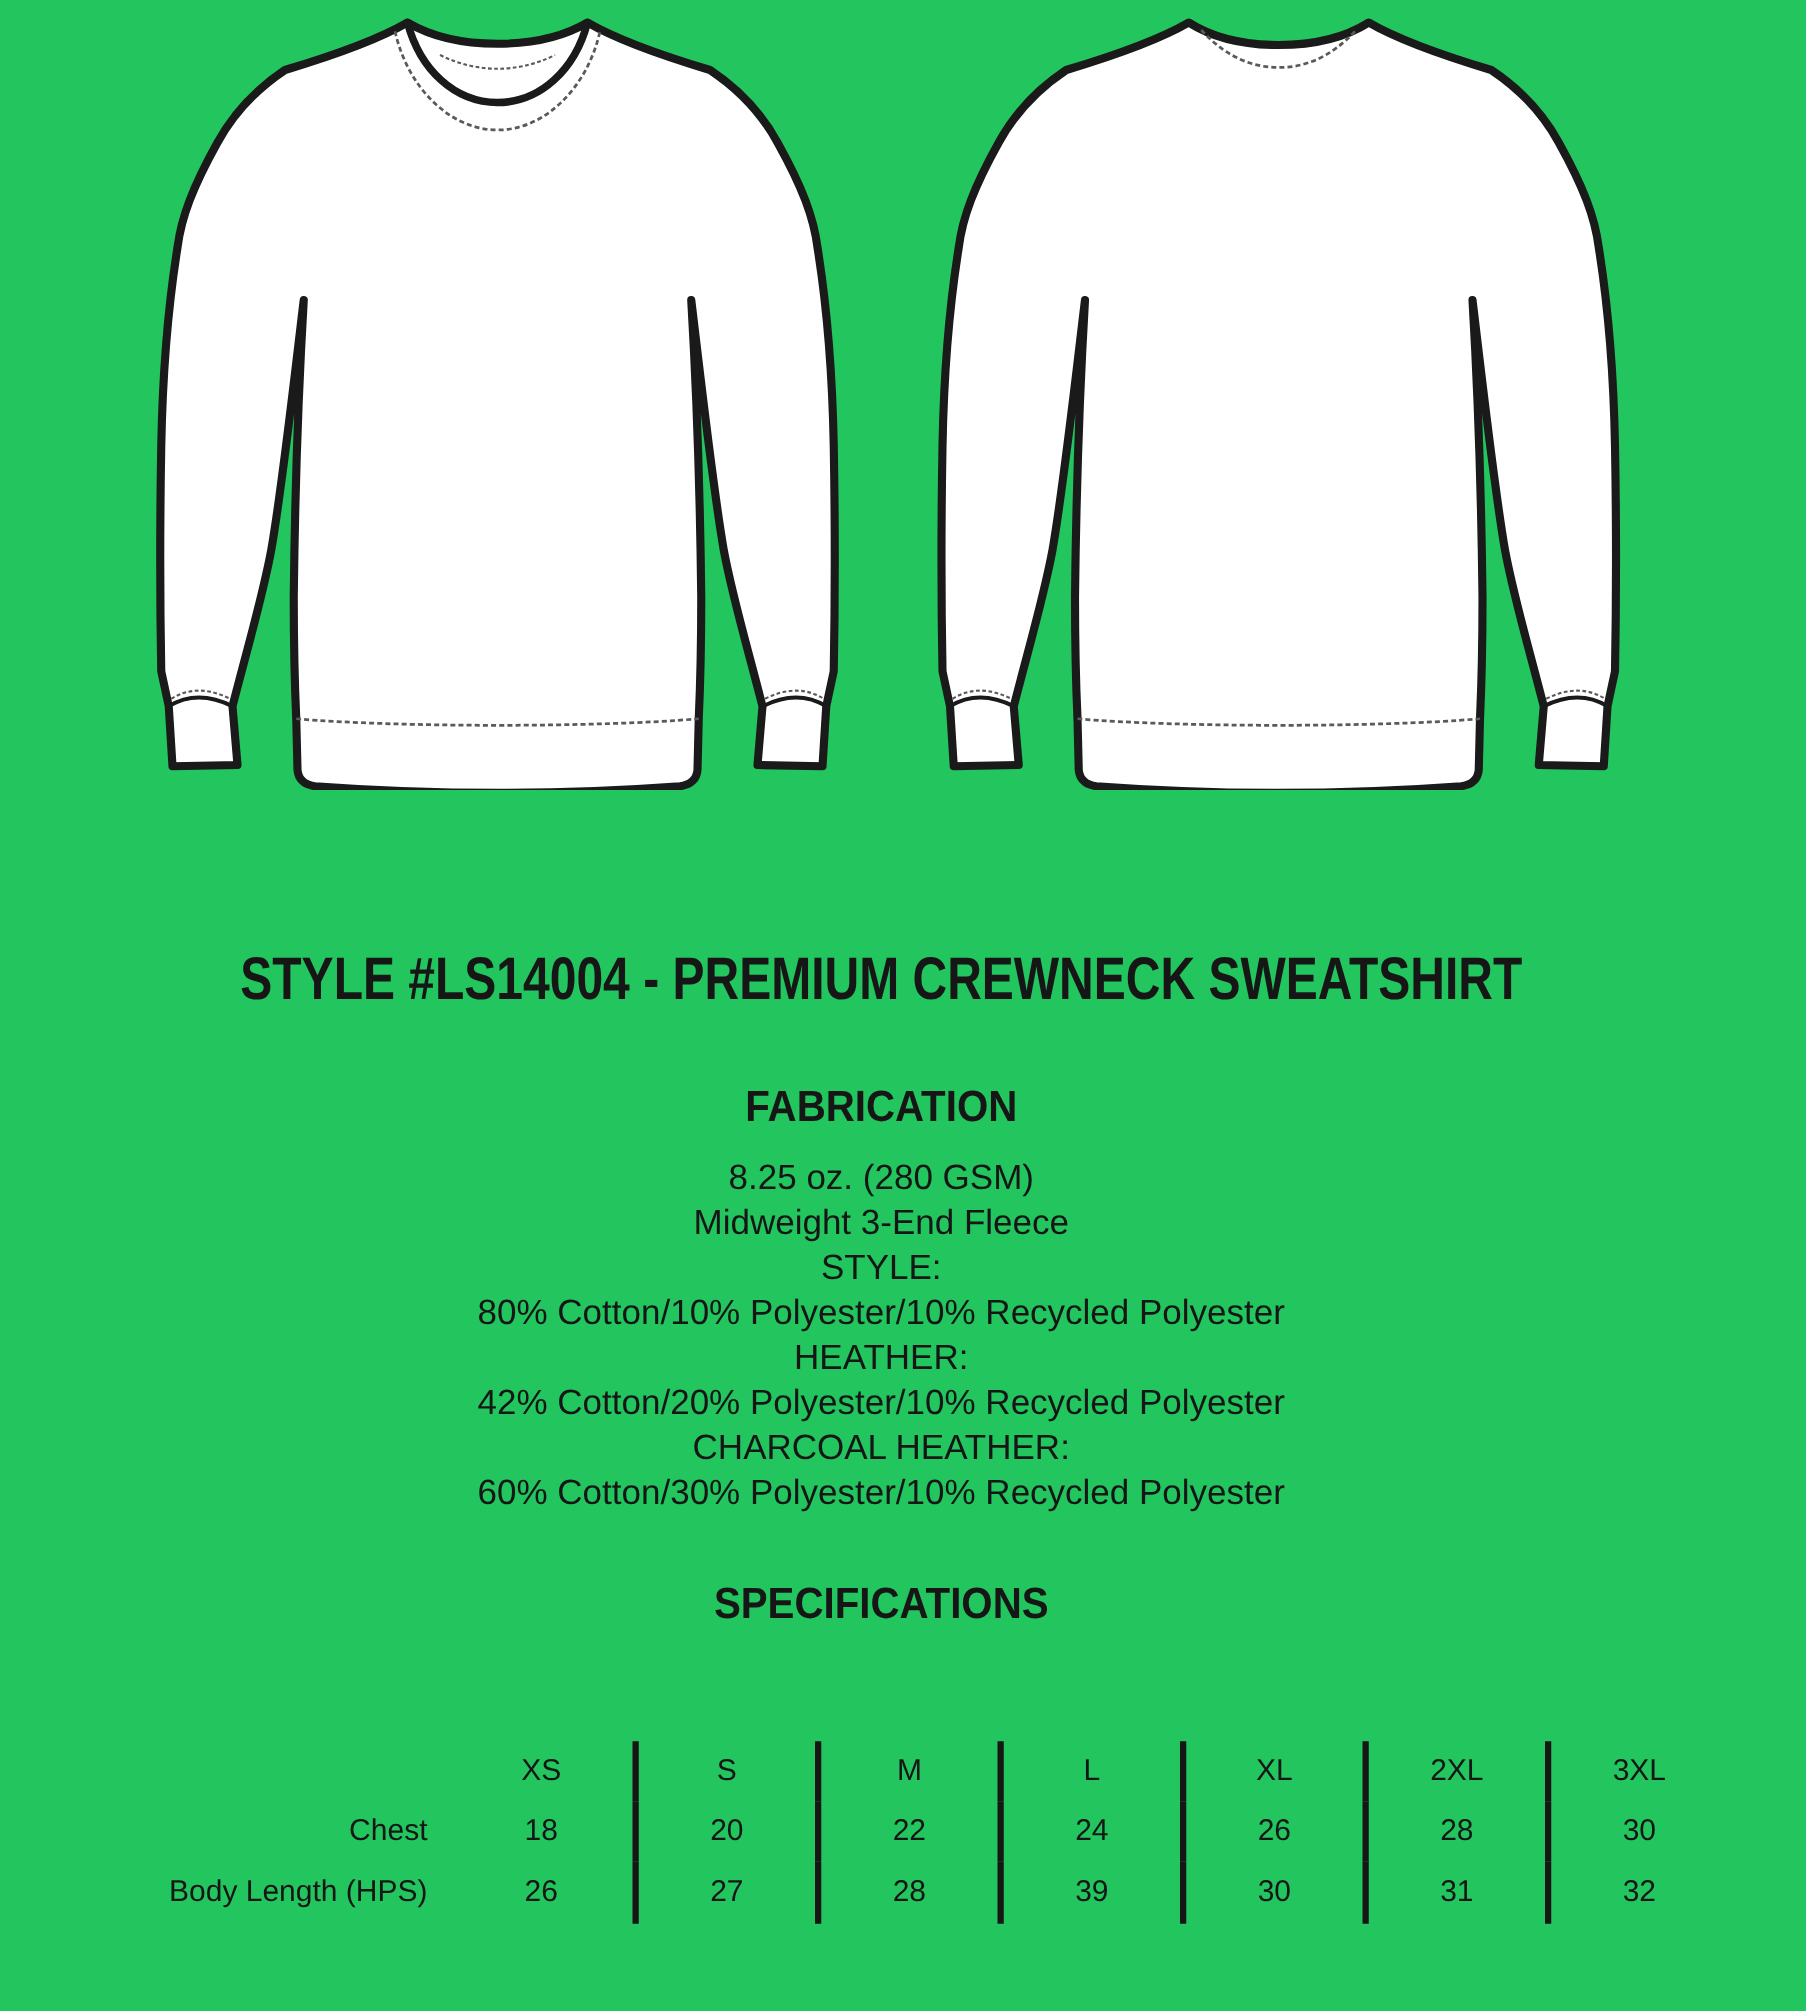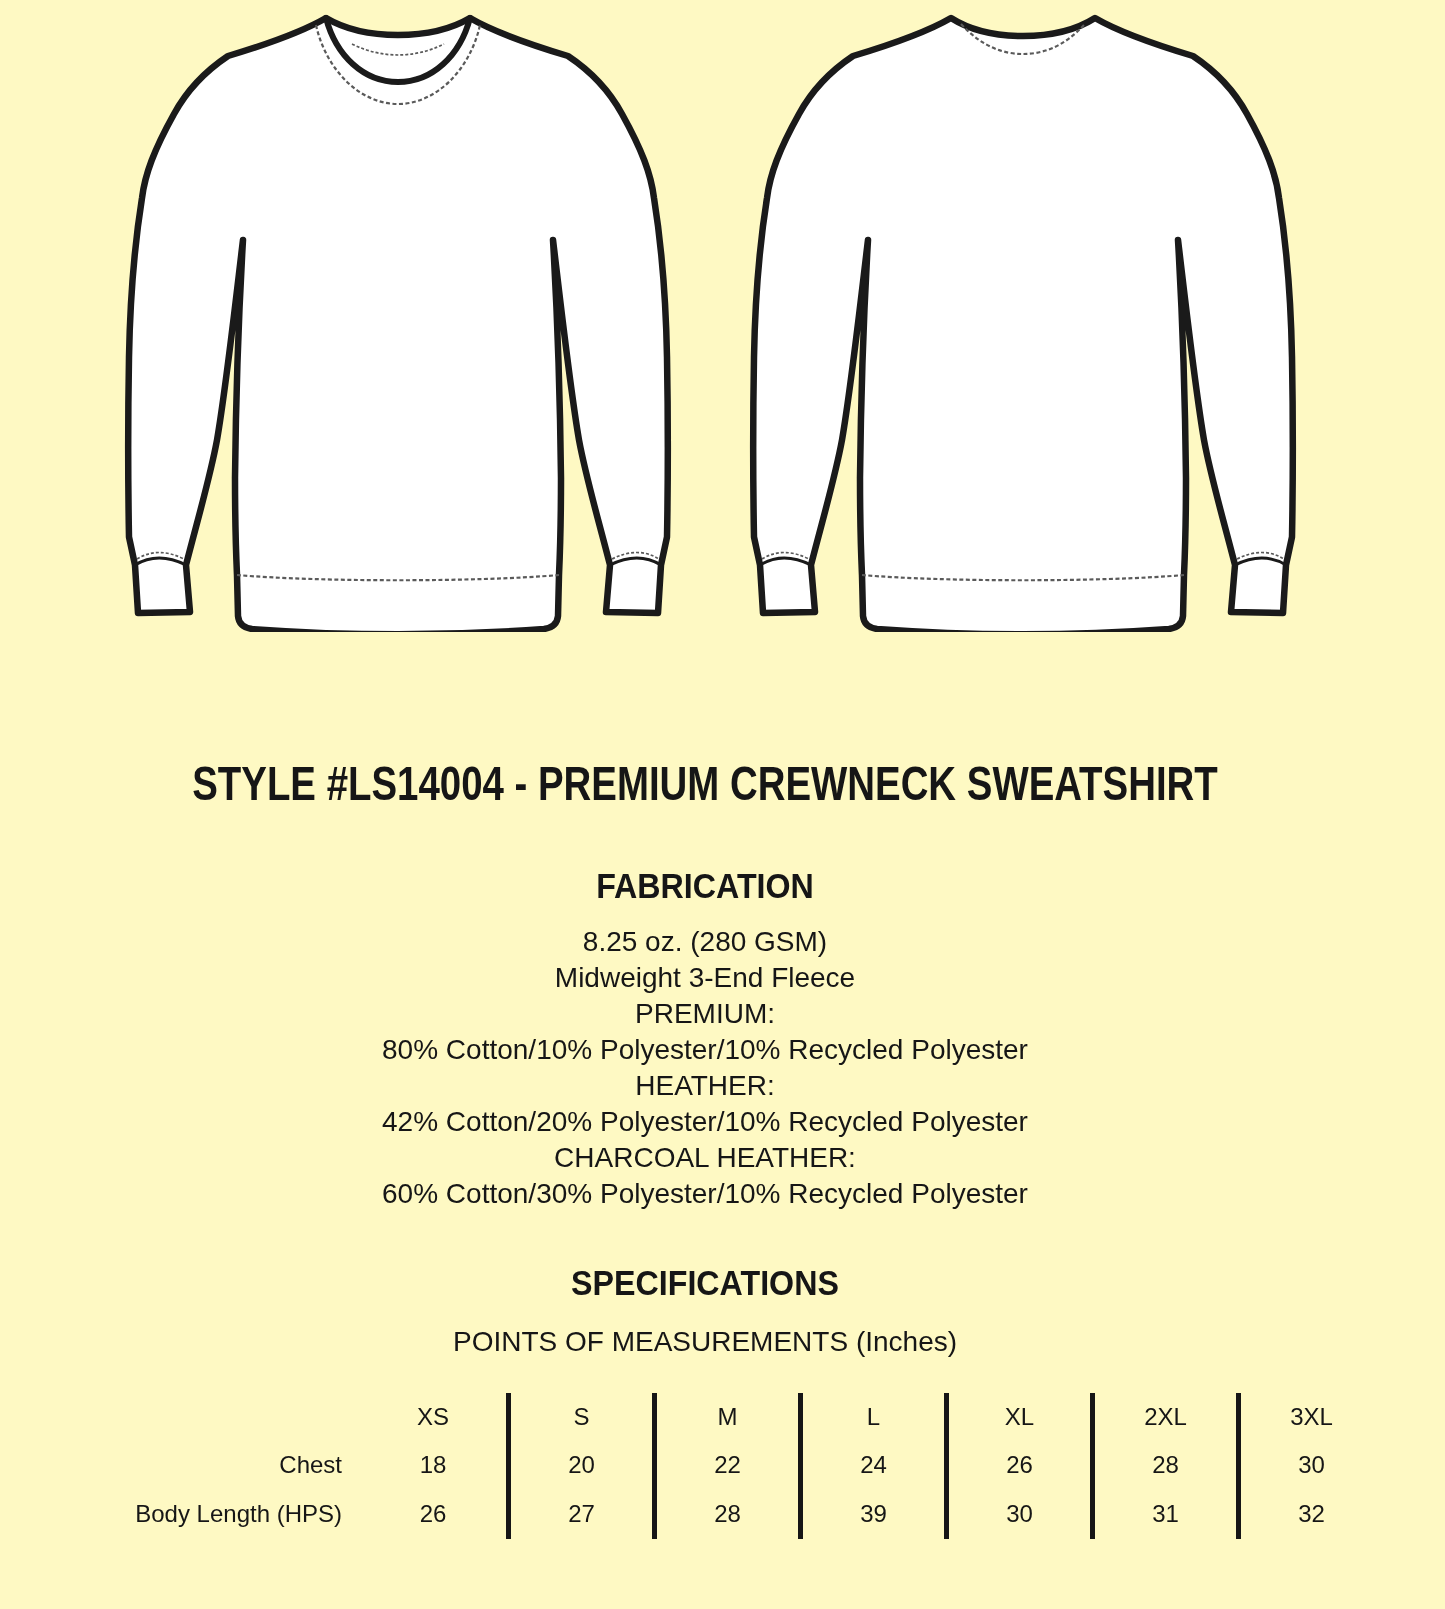--- a/index.html
+++ b/index.html
@@ -1,20 +1,20 @@
 <!DOCTYPE html>
 <html><head>
 <meta charset="utf-8">
 <style>
   html,body { margin:0; padding:0; background:#e9e9e9; }
   .page {
     position:relative;
     width:1445px; height:1609px;
     margin:0 auto;
-    background:#fef9c3;
+    background:#22c55e;
     font-family:"Liberation Sans", sans-serif;
     color:#161616;
     overflow:hidden;
   }
   .flat-svg { position:absolute; }
   .center-text { position:absolute; left:0; width:1410px; text-align:center; white-space:nowrap; }
   .doc-title {
     top:756px;
     font-size:48px; font-weight:bold;
     transform:scaleX(0.80); transform-origin:50% 50%;
@@ -137,30 +137,29 @@
     <path class="stitch-fine" d="M 494 551 Q 520 538 541 551"></path>
     <path class="stitch" d="M 119 567 C 200 574 360 574 441 567"></path>
   </svg>
 
   <div class="center-text doc-title">STYLE #LS14004 - PREMIUM CREWNECK SWEATSHIRT</div>
 
   <div class="center-text section-heading fabrication-heading">FABRICATION</div>
   <div class="center-text fabrication-lines">
     <div>8.25 oz. (280 GSM)</div>
     <div>Midweight 3-End Fleece</div>
-    <div>PREMIUM:</div>
+    <div>STYLE:</div>
     <div>80% Cotton/10% Polyester/10% Recycled Polyester</div>
     <div>HEATHER:</div>
     <div>42% Cotton/20% Polyester/10% Recycled Polyester</div>
     <div>CHARCOAL HEATHER:</div>
     <div>60% Cotton/30% Polyester/10% Recycled Polyester</div>
   </div>
 
   <div class="center-text section-heading specifications-heading">SPECIFICATIONS</div>
-  <div class="center-text subheading">POINTS OF MEASUREMENTS (Inches)</div>
 
   <div class="size-table">
 
     <div class="cell"></div>
     <div class="cell">XS</div>
     <div class="cell divided">S</div>
     <div class="cell divided">M</div>
     <div class="cell divided">L</div>
     <div class="cell divided">XL</div>
     <div class="cell divided">2XL</div>

